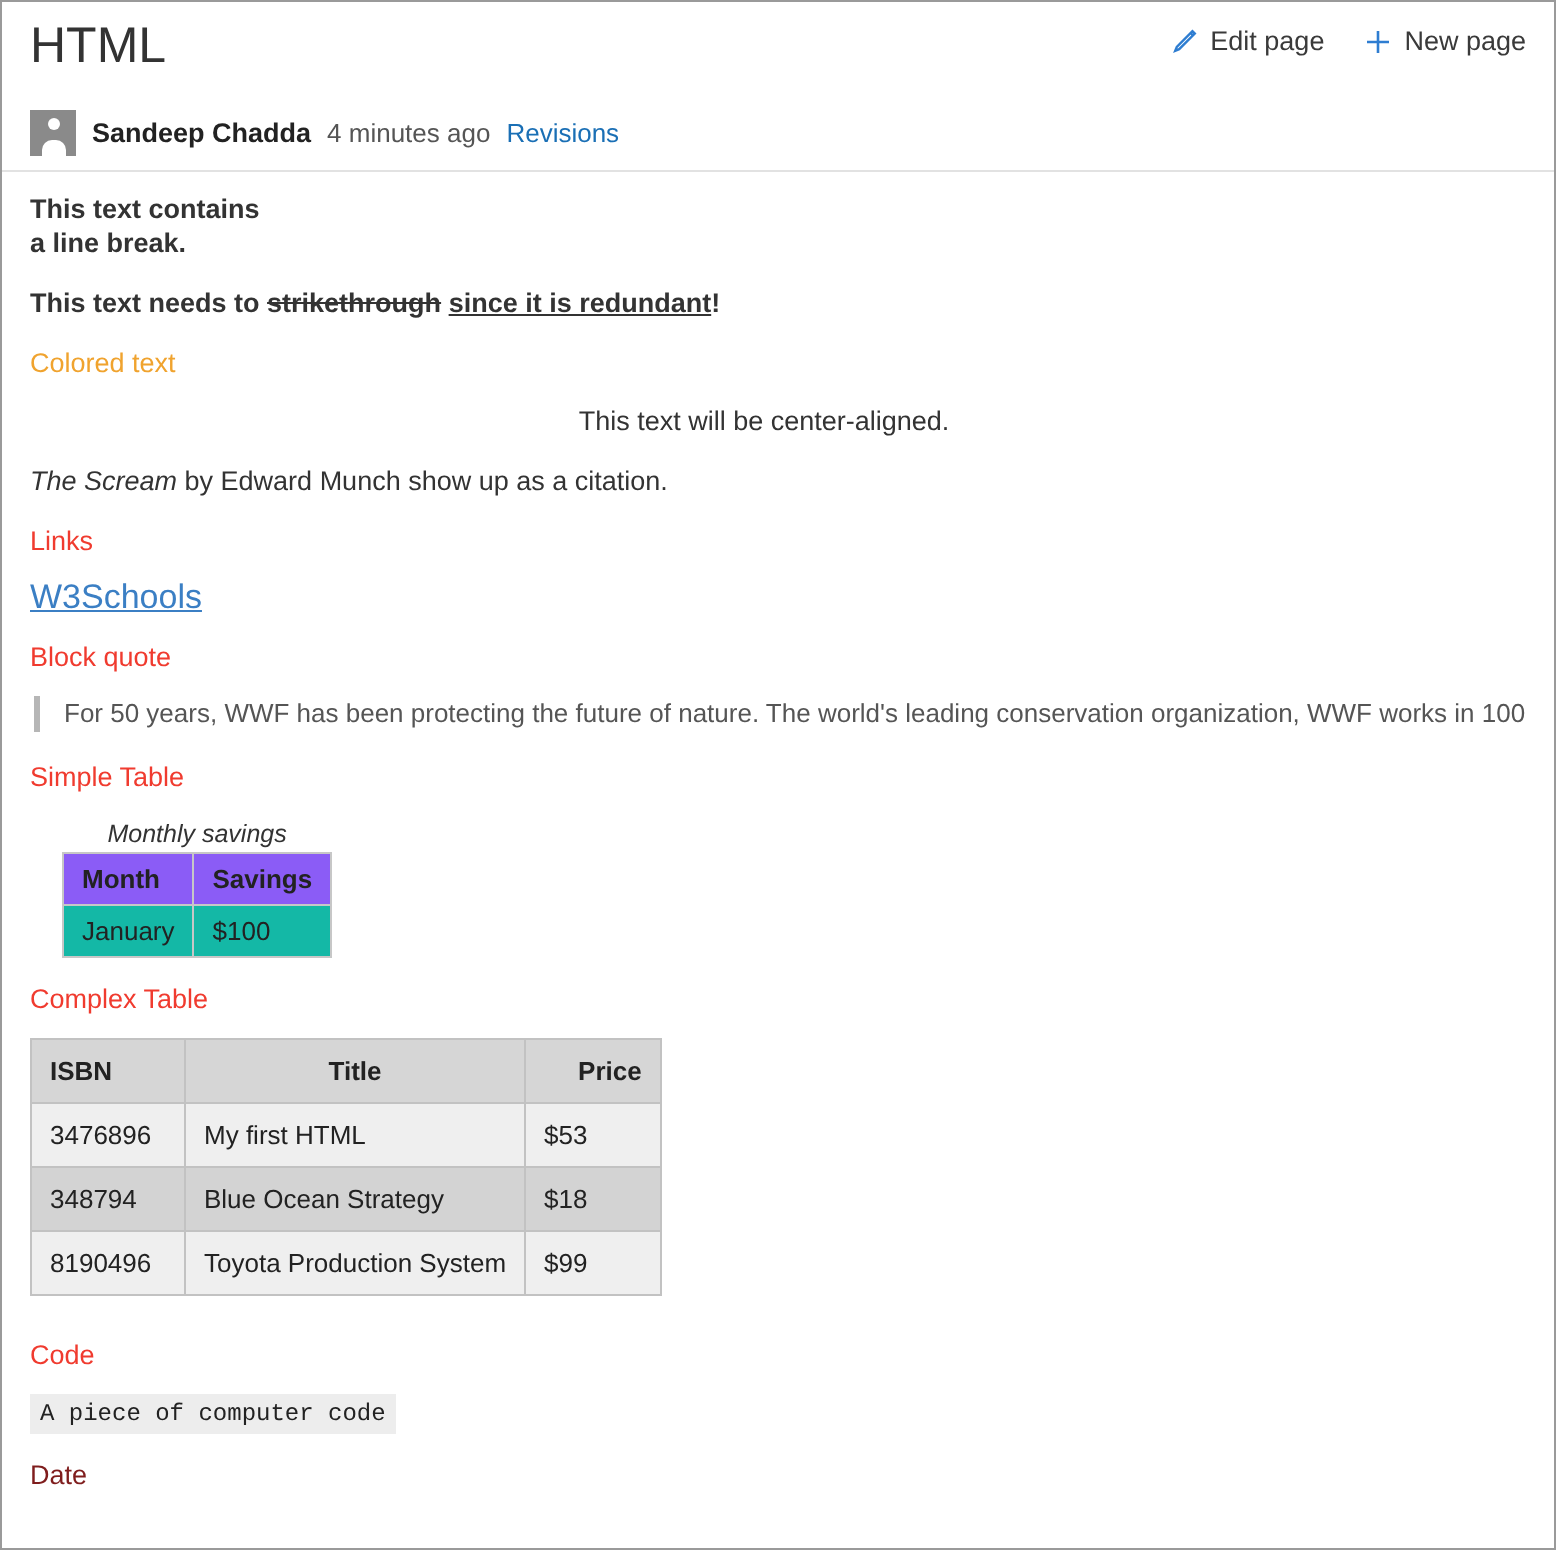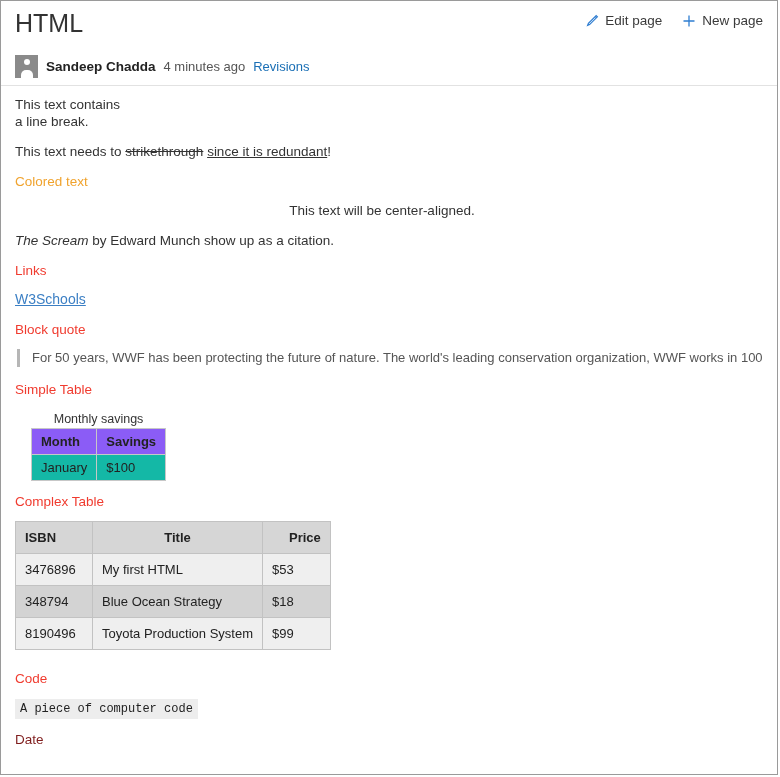--- a/index.html
+++ b/index.html
@@ -119,20 +119,21 @@
   
   .content {
     padding: 10px 14px 0 14px;
     box-sizing: border-box;
   }
   .para {
     font-size: 13.5px;
     line-height: 17px;
     color: #333333;
     margin: 0 0 13px 0;
+    font-weight: bold;
   }
   .strike { text-decoration: line-through; }
   .under { text-decoration: underline; }
   .colored-text {
     font-size: 13.5px;
     line-height: 17px;
     color: #f0a32e;
     margin: 0 0 12px 0;
   }
   .center-para {
@@ -151,21 +152,21 @@
   }
   .cite-title { font-style: italic; }
 
   .sec-head {
     font-size: 13.5px;
     line-height: 17px;
     color: #f03b2f;
     margin: 0 0 11px 0;
   }
   .link-blue {
-    font-size: 14px;
+    font-size: 17px;
     line-height: 17px;
     color: #3b7fc4;
     margin: 0 0 13px 0;
     cursor: pointer;
     display: inline-block;
   }
 
   .blockquote {
     border-left: 3px solid #b6b6b6;
     padding-left: 12px;
@@ -176,20 +177,21 @@
     white-space: nowrap;
     overflow: hidden;
   }
 
   
   .table-caption {
     font-size: 12.5px;
     color: #333333;
     text-align: center;
     margin-bottom: 2px;
+    font-style: italic;
   }
   table.simple, table.complex {
     border-collapse: collapse;
     font-size: 13px;
     color: #222222;
   }
   .simple-wrap { margin: 0 0 12px 16px; display: inline-block; }
   table.simple td, table.simple th {
     border: 1px solid #c7c7c7;
     padding: 5px 9px;

